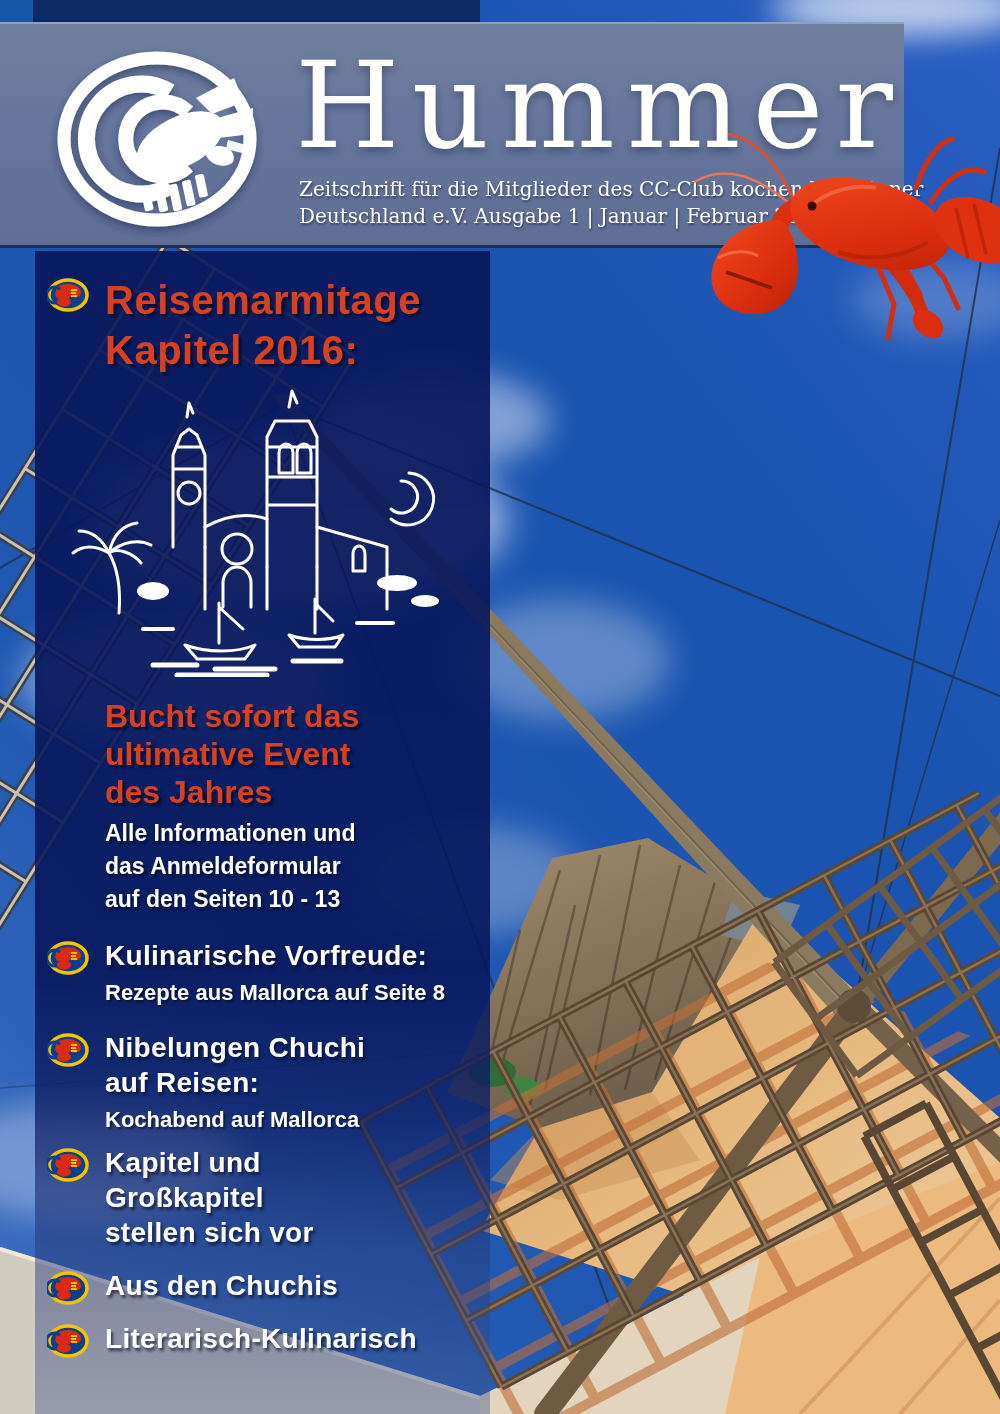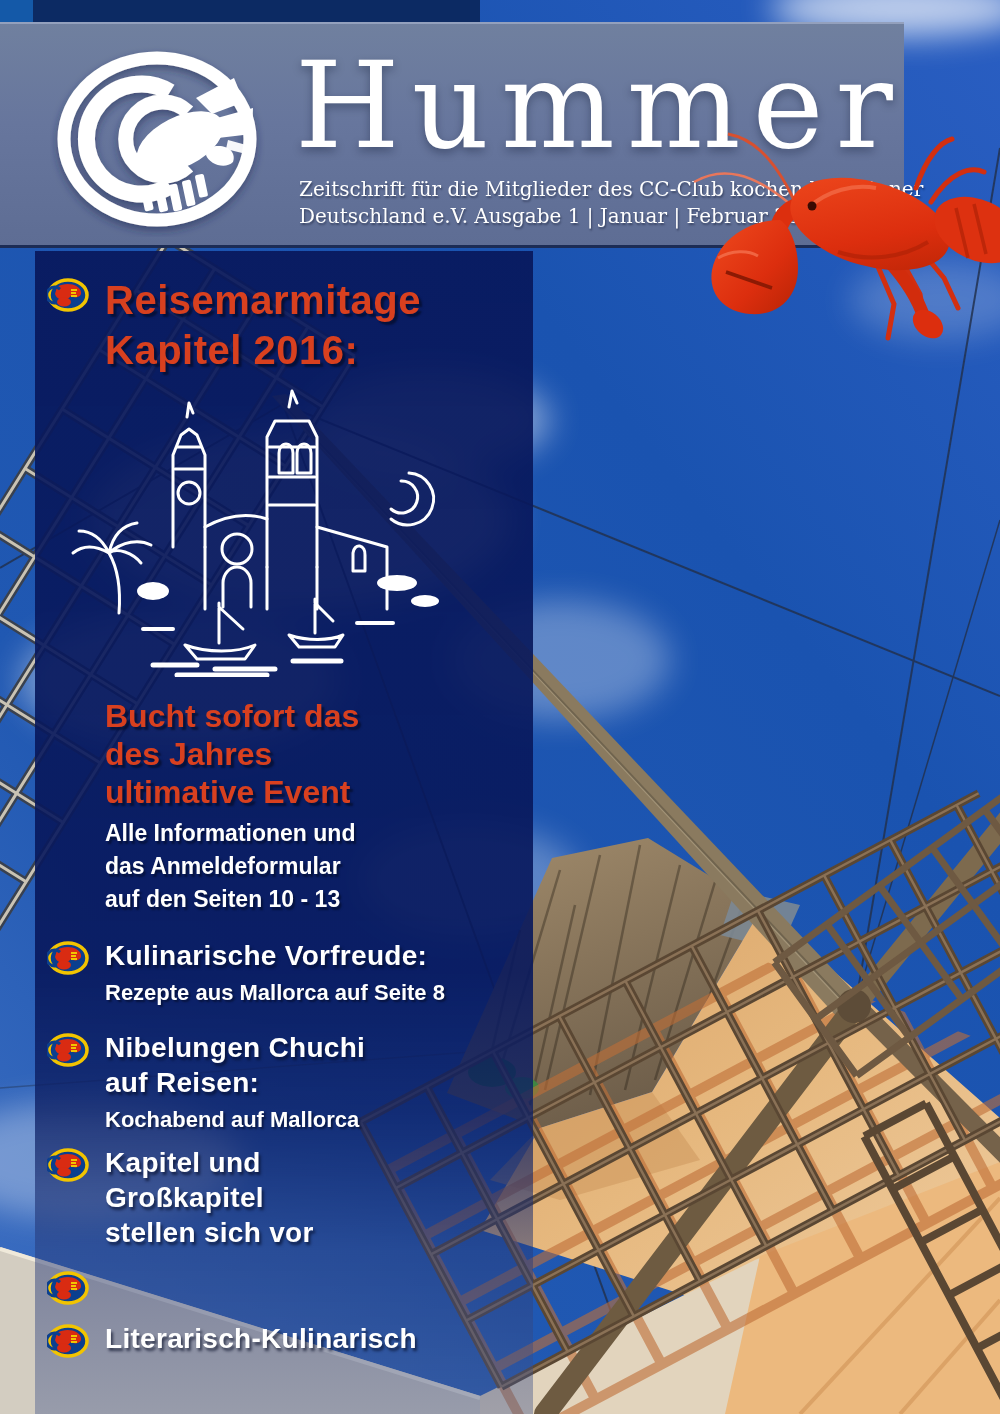--- a/index.html
+++ b/index.html
@@ -29,21 +29,21 @@
     position:absolute;left:299px;top:152px;color:#fff;
     font-family:"DejaVu Serif","Liberation Serif",serif;
     font-size:20px;line-height:27px;
     text-shadow:1px 2px 2px rgba(10,18,40,.45);
     white-space:nowrap;
   }
   
   .lobster{position:absolute;left:688px;top:112px;z-index:6;}
   
   .panel{
-    position:absolute;left:35px;top:251px;width:498px;height:1163px;z-index:2;
+    position:absolute;left:35px;top:251px;width:455px;height:1163px;z-index:2;
     background:linear-gradient(180deg,
        rgba(8,24,92,.93) 0%,
        rgba(8,24,92,.90) 62%,
        rgba(14,32,100,.78) 74%,
        rgba(40,58,120,.50) 86%,
        rgba(70,88,140,.42) 100%);
     box-sizing:border-box;padding:24px 12px 0 12px;
   }
   .row{display:flex;align-items:flex-start;}
   .row .badge{flex:0 0 42px;margin:3px 16px 0 0;}
@@ -348,22 +348,22 @@
       </g>
       <g fill="#ffffff">
         <ellipse cx="96" cy="214" rx="16" ry="9"></ellipse>
         <ellipse cx="340" cy="206" rx="20" ry="8"></ellipse>
         <ellipse cx="368" cy="224" rx="14" ry="6"></ellipse>
       </g>
     </svg>
 
     <div class="subhead">
       <div>Bucht sofort das</div>
+      <div>ultimative Event</div>
       <div>des Jahres</div>
-      <div>ultimative Event</div>
     </div>
 
     <div class="infoblock">
       <div>Alle Informationen und</div>
       <div>das Anmeldeformular</div>
       <div>auf den Seiten 10 - 13</div>
     </div>
 
     <div class="row item">
       <svg class="badge" width="42" height="34" viewBox="0 0 42 34">
@@ -410,20 +410,23 @@
     </div>
 
     <div class="row item m18">
       <svg class="badge" width="42" height="34" viewBox="0 0 42 34">
         <ellipse cx="21" cy="17" rx="19" ry="15" fill="#0a3f8f" stroke="#f2c400" stroke-width="3.5"></ellipse>
         <path d="M10,9 C20,3 33,7 34,14 C35,19 28,21 24,18 C18,25 10,22 8,16 Z" fill="#d92b12"></path>
         <path d="M13,11 A8,8 0 1 0 13,23" fill="none" stroke="#0a3f8f" stroke-width="3"></path>
         <ellipse cx="17" cy="24" rx="7" ry="4.5" fill="#d92b12"></ellipse>
         <path d="M24,12 h6 M24,15 h5 M24,18 h6" stroke="#f2c400" stroke-width="2"></path>
       </svg>
+      <div class="txtcol">
+        <div class="item-title">Aus den Chuchis</div>
+      </div>
     </div>
 
     <div class="row item m16">
       <svg class="badge" width="42" height="34" viewBox="0 0 42 34">
         <ellipse cx="21" cy="17" rx="19" ry="15" fill="#0a3f8f" stroke="#f2c400" stroke-width="3.5"></ellipse>
         <path d="M10,9 C20,3 33,7 34,14 C35,19 28,21 24,18 C18,25 10,22 8,16 Z" fill="#d92b12"></path>
         <path d="M13,11 A8,8 0 1 0 13,23" fill="none" stroke="#0a3f8f" stroke-width="3"></path>
         <ellipse cx="17" cy="24" rx="7" ry="4.5" fill="#d92b12"></ellipse>
         <path d="M24,12 h6 M24,15 h5 M24,18 h6" stroke="#f2c400" stroke-width="2"></path>
       </svg>

